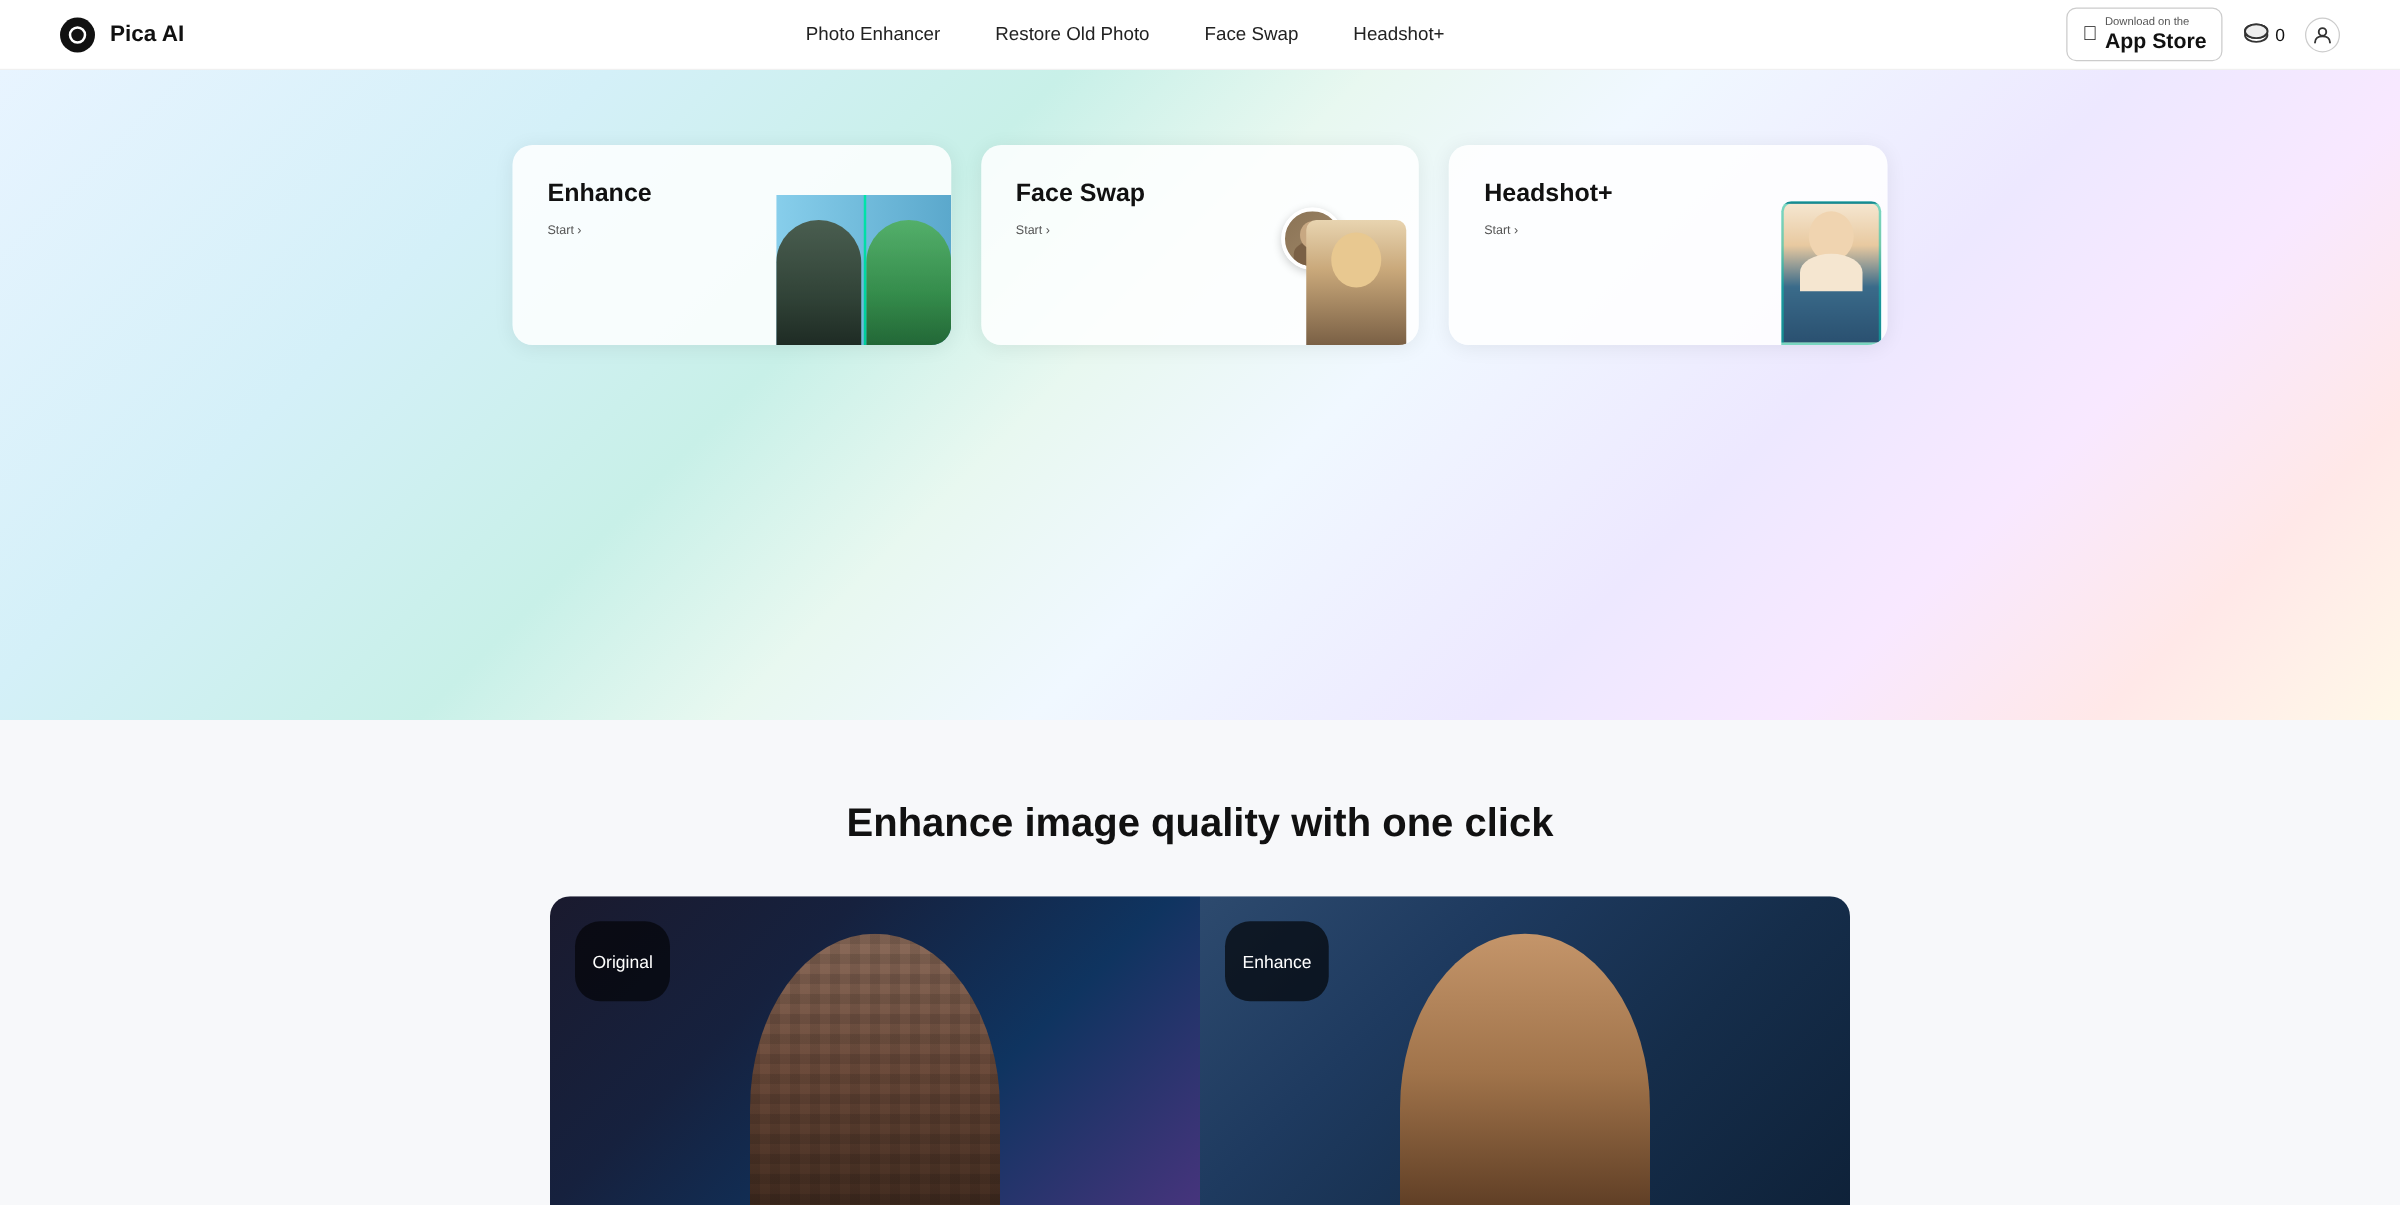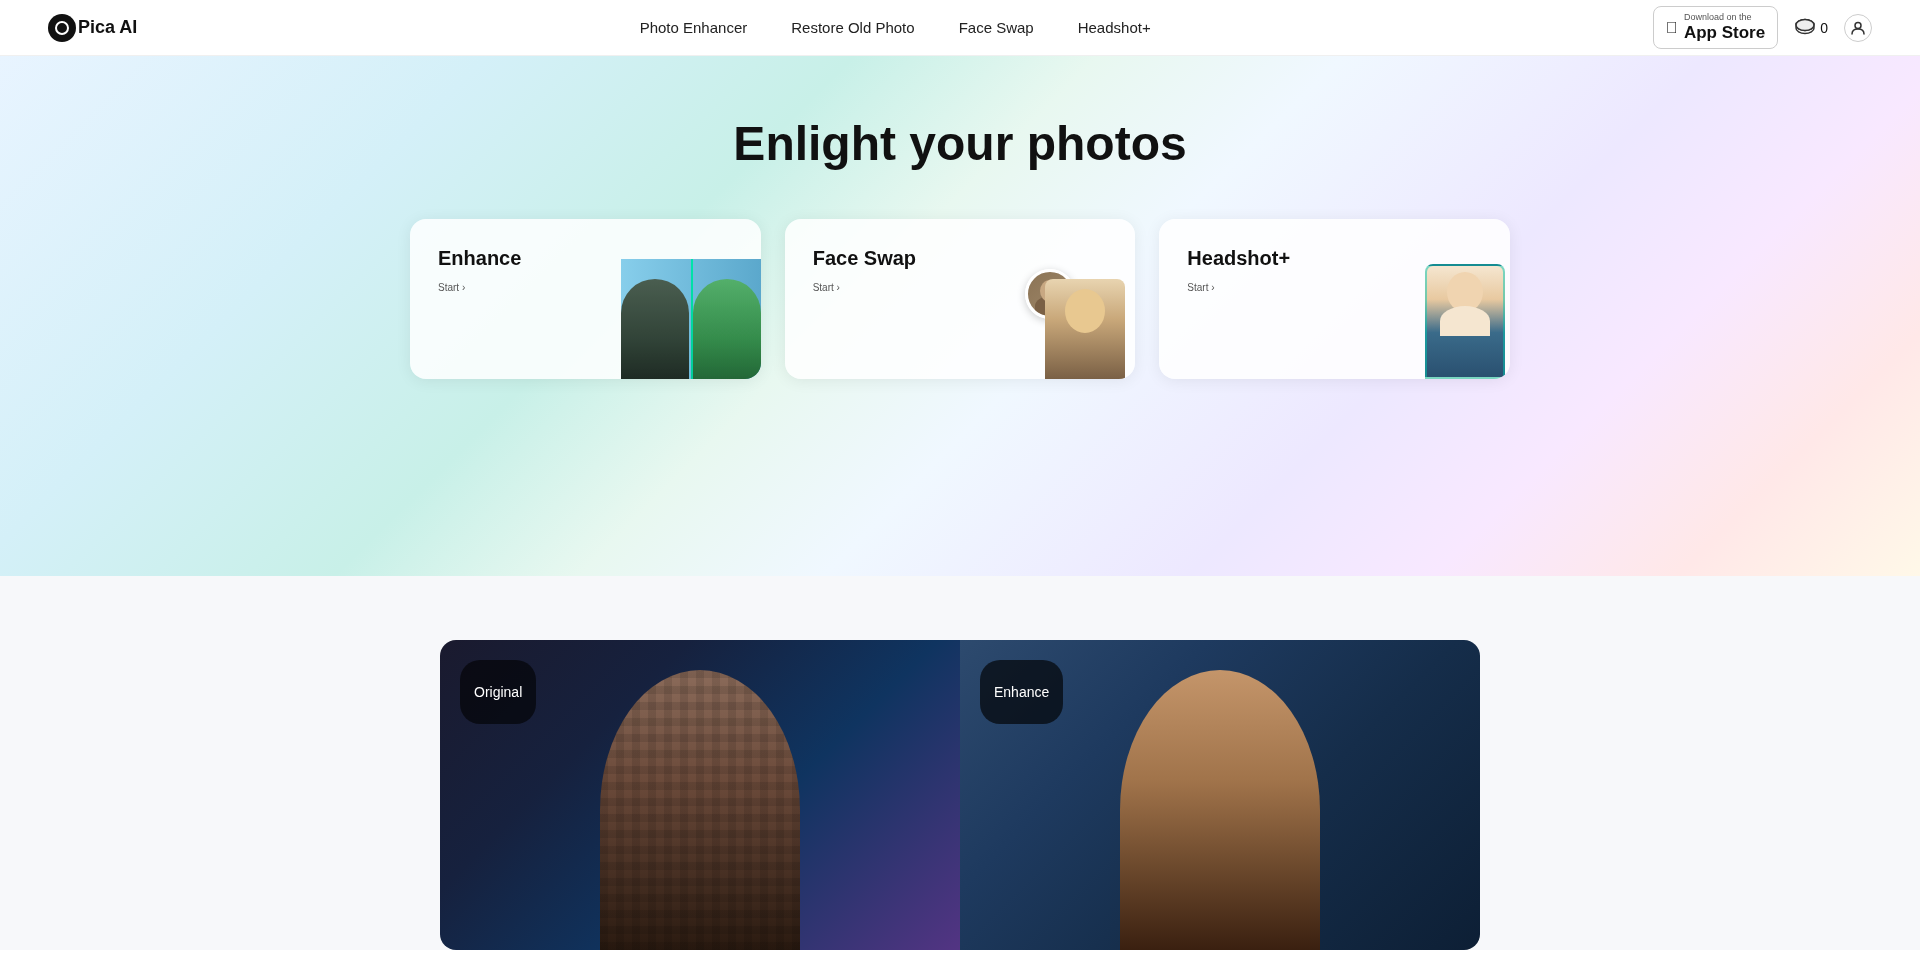--- a/index.html
+++ b/index.html
@@ -5,21 +5,21 @@
     * { margin: 0; padding: 0; box-sizing: border-box; }
     body { font-family: -apple-system, BlinkMacSystemFont, 'Segoe UI', sans-serif; background: #fff; overflow-x: hidden; }
 
     
     nav {
       display: flex; align-items: center; justify-content: space-between;
       padding: 0 48px; height: 56px; background: rgba(255,255,255,0.85);
       backdrop-filter: blur(8px); position: sticky; top: 0; z-index: 100;
       border-bottom: 1px solid rgba(0,0,0,0.06);
     }
-    .nav-logo { display: flex; align-items: center; gap: 2px; font-weight: 700; font-size: 18px; color: #111; text-decoration: none; }
+    .nav-logo { display: flex; align-items: center; gap: 12px; font-weight: 700; font-size: 18px; color: #111; text-decoration: none; }
     .logo-circle { width: 28px; height: 28px; background: #111; border-radius: 50%; display: flex; align-items: center; justify-content: center; }
     .logo-circle::after { content: ''; display: block; width: 10px; height: 10px; border: 2px solid #fff; border-radius: 50%; }
     .nav-links { display: flex; gap: 44px; }
     .nav-links a { text-decoration: none; color: #222; font-size: 15px; font-weight: 400; }
     .nav-right { display: flex; align-items: center; gap: 16px; }
     .app-store-btn {
       display: flex; align-items: center; gap: 6px; border: 1px solid #ccc;
       border-radius: 8px; padding: 5px 12px; font-size: 12px; color: #111;
       text-decoration: none; background: #fff;
     }
@@ -213,21 +213,20 @@
     <div class="user-icon">
       <svg width="16" height="16" viewBox="0 0 16 16" fill="none">
         <circle cx="8" cy="5.5" r="3" stroke="#333" stroke-width="1.5"></circle>
         <path d="M2 14c0-3.314 2.686-5 6-5s6 1.686 6 5" stroke="#333" stroke-width="1.5" stroke-linecap="round"></path>
       </svg>
     </div>
   </div>
 </nav>
 
 <section class="hero">
-  <h1 class="hero-title">Enlight your photos</h1>
 
   <div class="cards-row">
 
     <div class="card">
       <div class="card-title">Enhance</div>
       <span class="card-start">Start ›</span>
       <div class="card-img-area">
         <div class="enhance-img">
           <div class="person-left"></div>
           <div class="person-right"></div>
@@ -254,20 +253,21 @@
         <div class="headshot-img">
           <div class="headshot-photo"></div>
         </div>
       </div>
     </div>
 
   </div>
 </section>
 
 <section class="section-two">
+  <h2 class="section-title">Enhance image quality with one click</h2>
 
   <div class="comparison-wrap">
     <div class="comparison-left">
       <div class="comp-left-bg">
         <div class="badge">Original</div>
       </div>
     </div>
     <div class="comparison-right">
       <div class="comp-right-bg">
         <div class="badge badge-enhance">Enhance</div>

